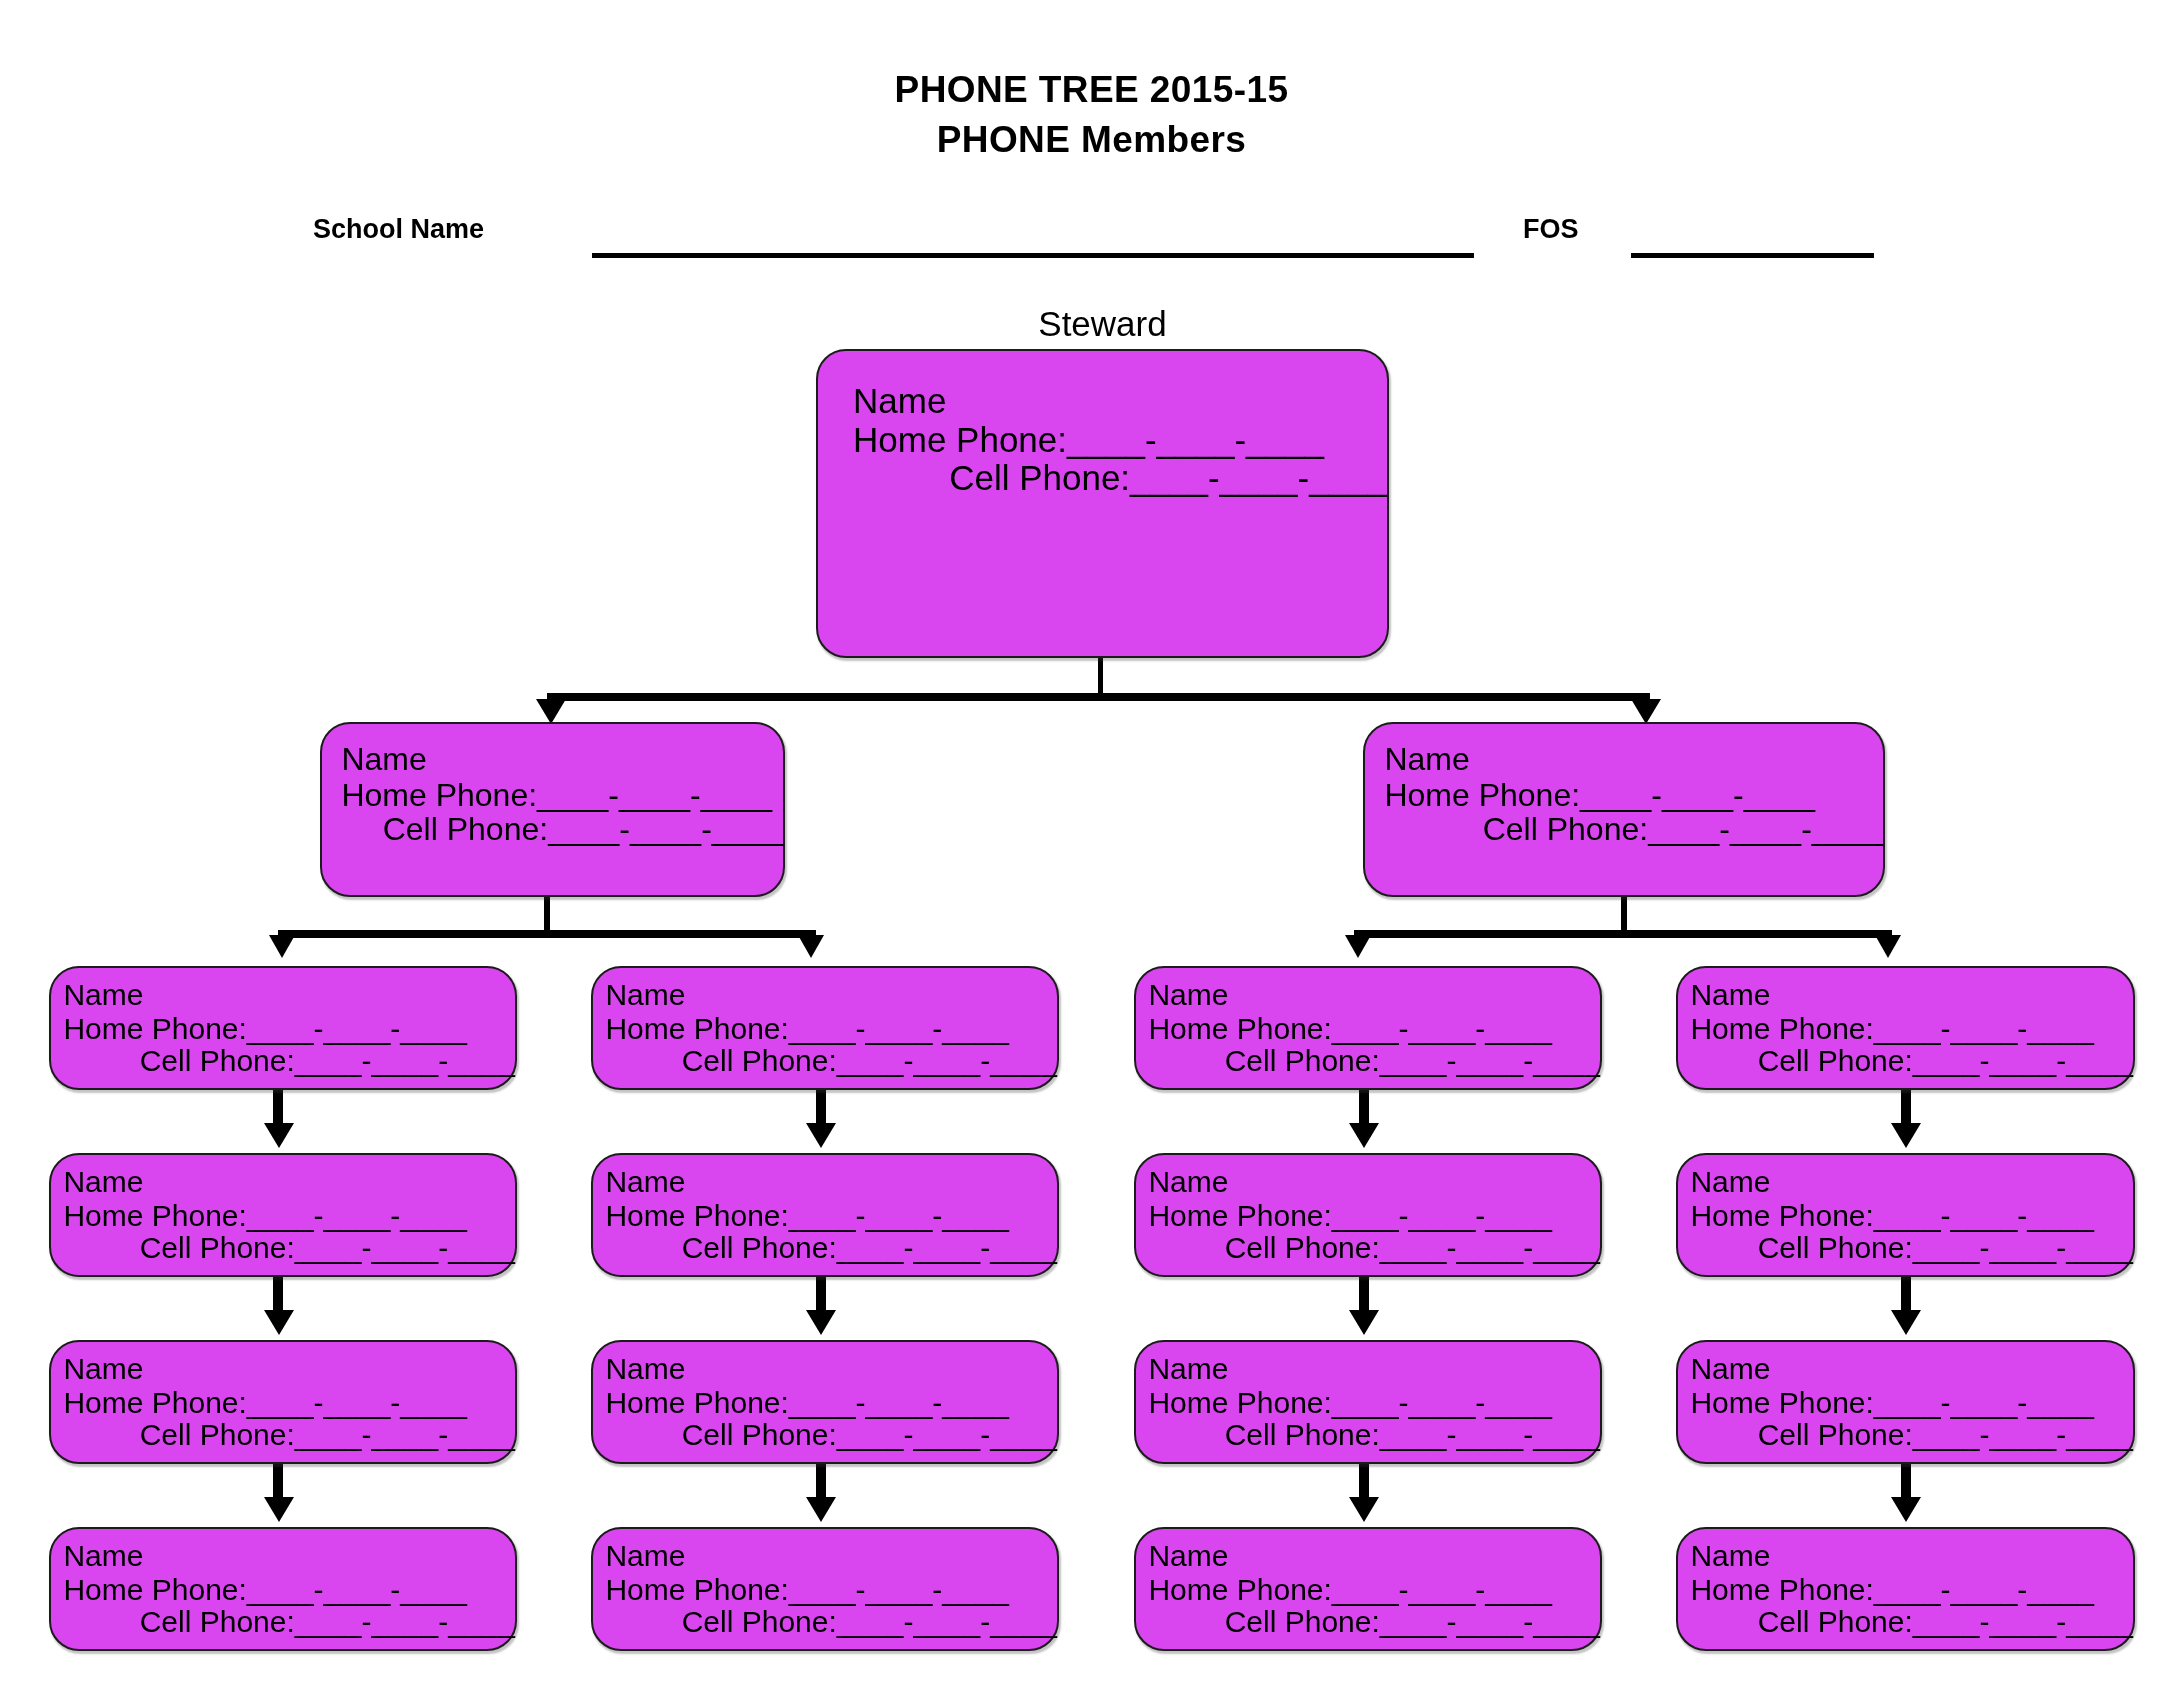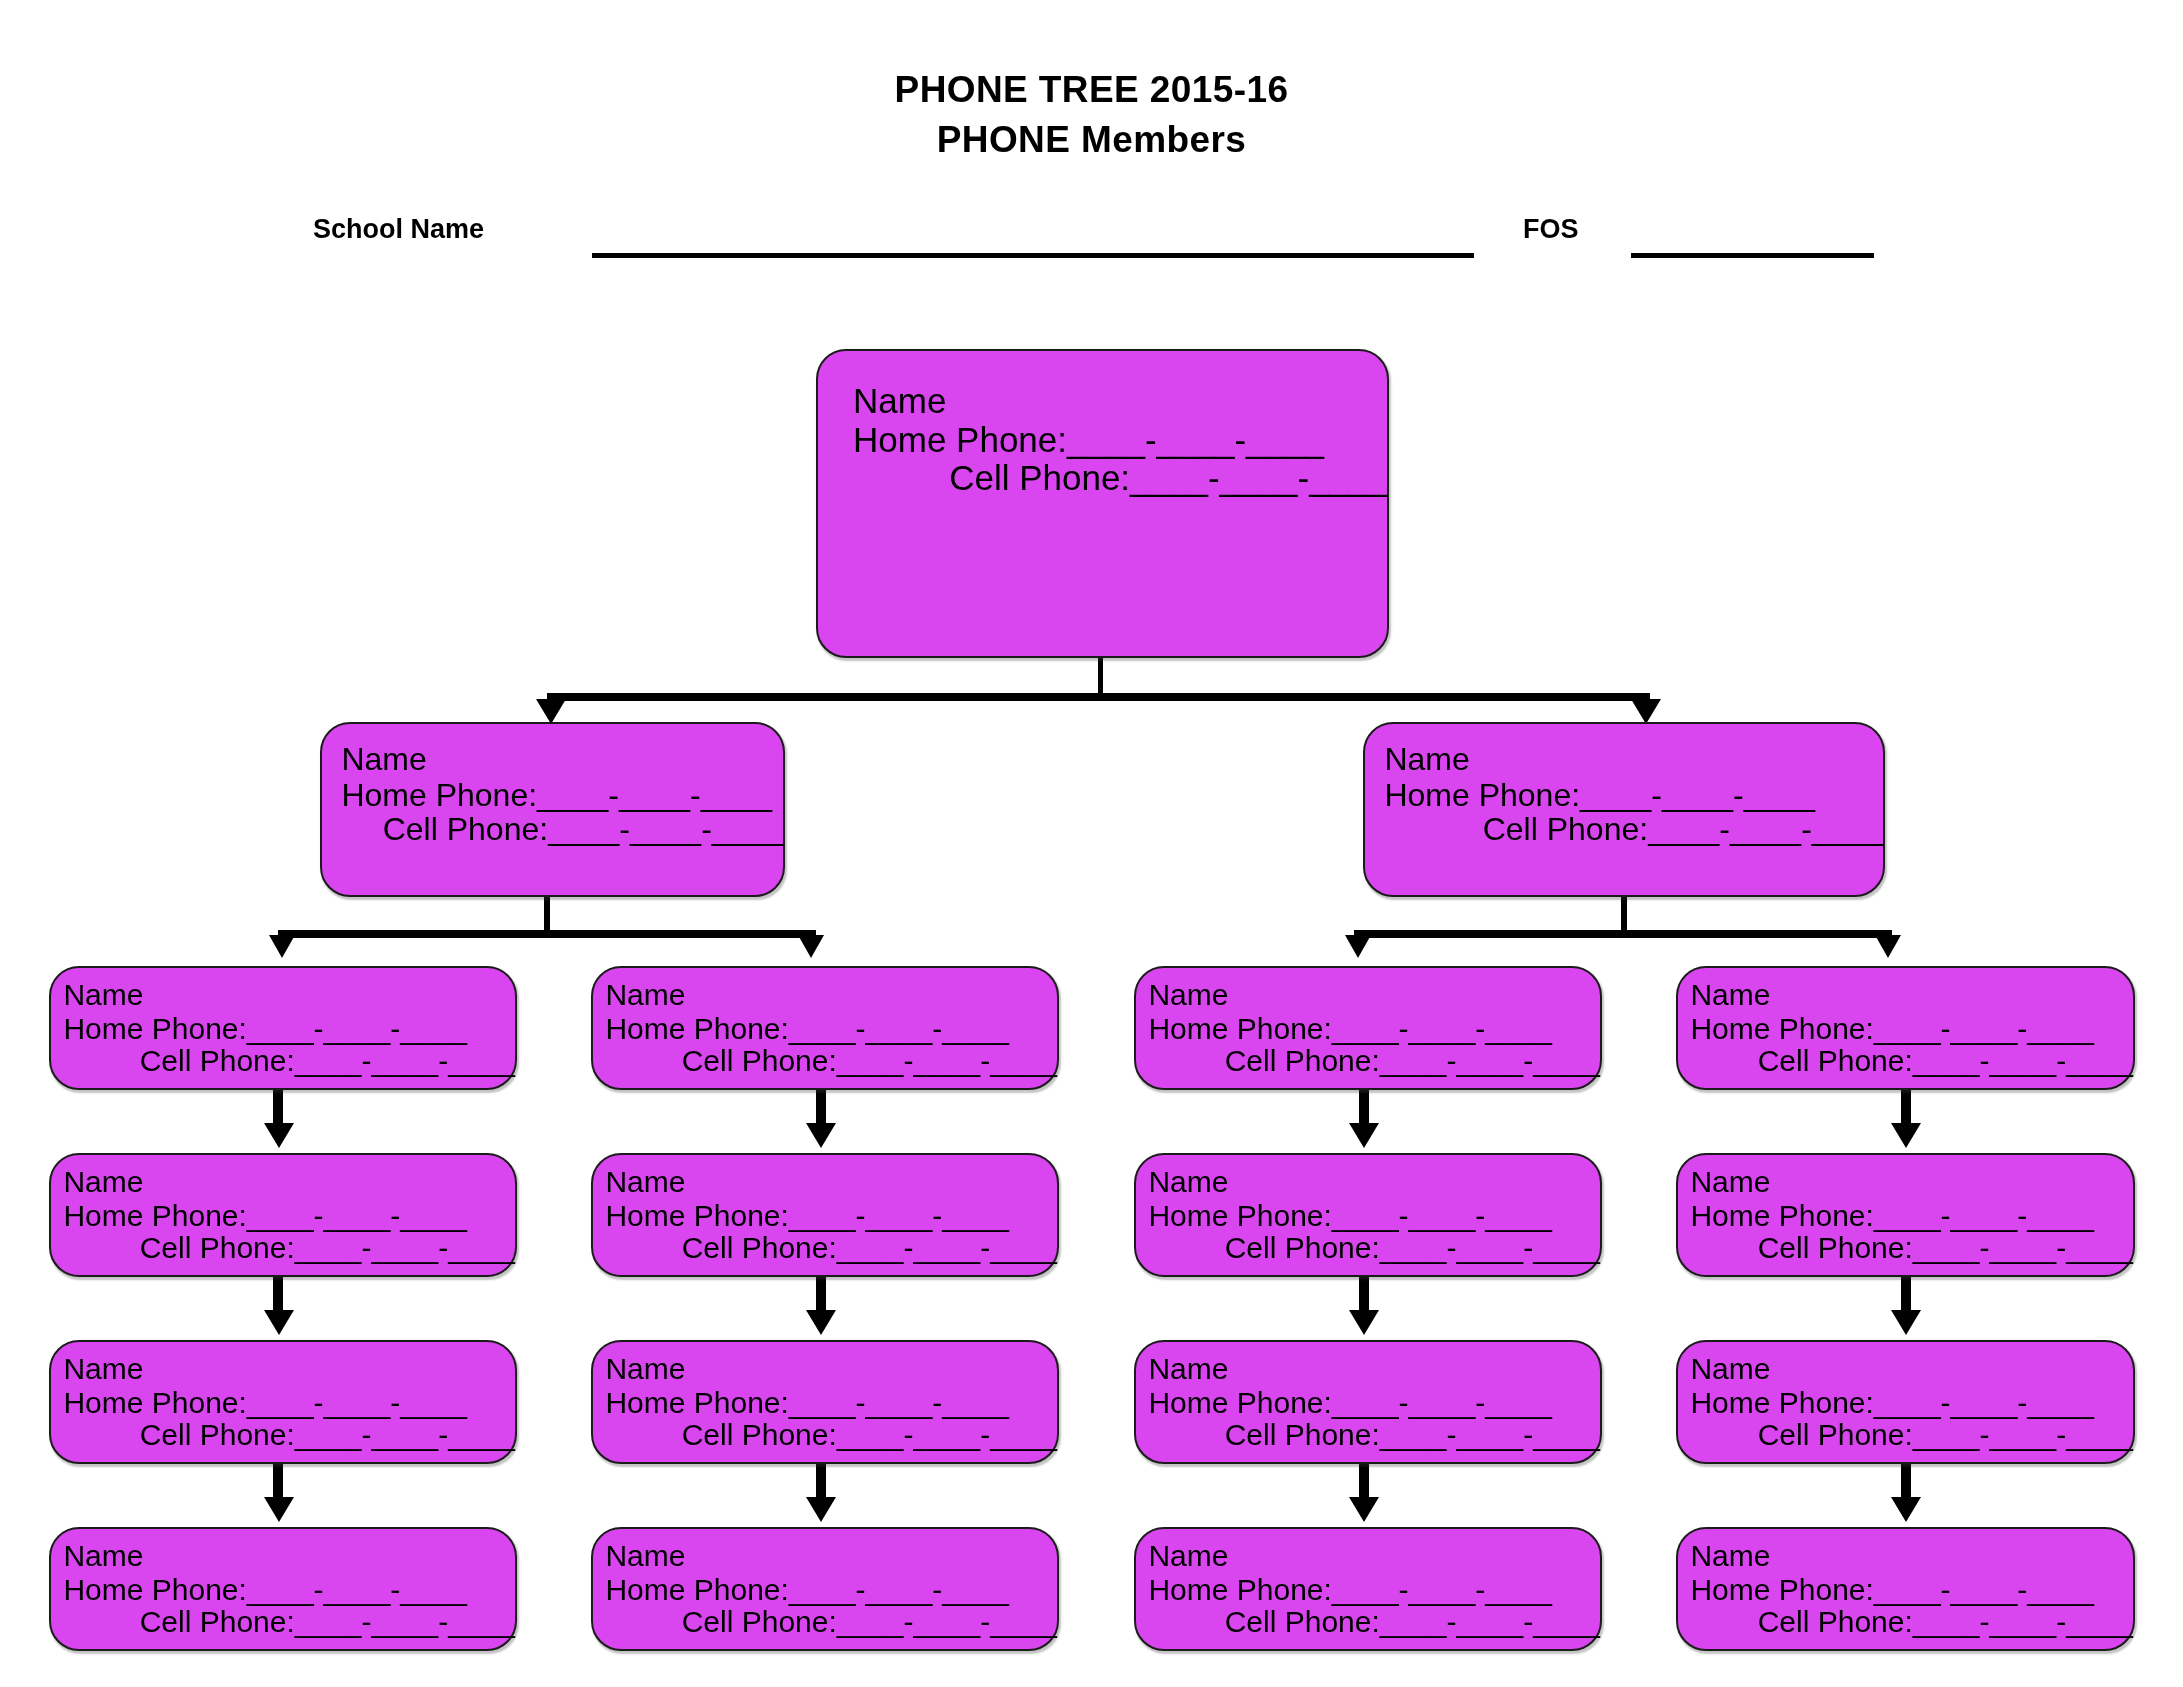--- a/index.html
+++ b/index.html
@@ -140,21 +140,21 @@
     border-right-width: 13.2px;
     border-top-width: 23px;
   }
 </style>
 </head>
 <body>
 
 <div id="page">
 
   <div class="title-block">
-    <div class="title-line1">PHONE TREE 2015-16</div>
+    <div class="title-line1">PHONE TREE 2015-15</div>
     <div class="title-line2">PHONE Members</div>
   </div>
 
   <div class="header-row">
     <div class="hdr-label" id="school-label">School Name</div>
     <div class="hdr-rule" id="school-rule"></div>
     <div class="hdr-label" id="fos-label">FOS</div>
     <div class="hdr-rule" id="fos-rule"></div>
   </div>
 
@@ -200,20 +200,21 @@
   <div class="vline" style="left:1359px; top:1464px; width:9.7px; height:39px;"></div>
   <div class="arrow-down" style="left:1349px; top:1497px;"></div>
 
   <div class="vline" style="left:1901px; top:1090px; width:9.7px; height:39px;"></div>
   <div class="arrow-down" style="left:1891px; top:1123px;"></div>
   <div class="vline" style="left:1901px; top:1277px; width:9.7px; height:39px;"></div>
   <div class="arrow-down" style="left:1891px; top:1310px;"></div>
   <div class="vline" style="left:1901px; top:1464px; width:9.7px; height:39px;"></div>
   <div class="arrow-down" style="left:1891px; top:1497px;"></div>
 
+  <div class="steward-caption" style="left:816px; top:304px; width:573px;">Steward</div>
 
   <div class="node lvl1" style="left:816px; top:349px; width:573px; height:309px;">
     <div class="lines">
       <div class="node-line ln-name">Name</div>
       <div class="node-line ln-home"><span>Home Phone:</span><span class="blank">____-____-____</span></div>
       <div class="node-line ln-cell"><span>Cell Phone:</span><span class="blank">____-____-____</span></div>
     </div>
   </div>
 
   <div class="node lvl2" style="left:320px; top:722px; width:465px; height:175px;">

